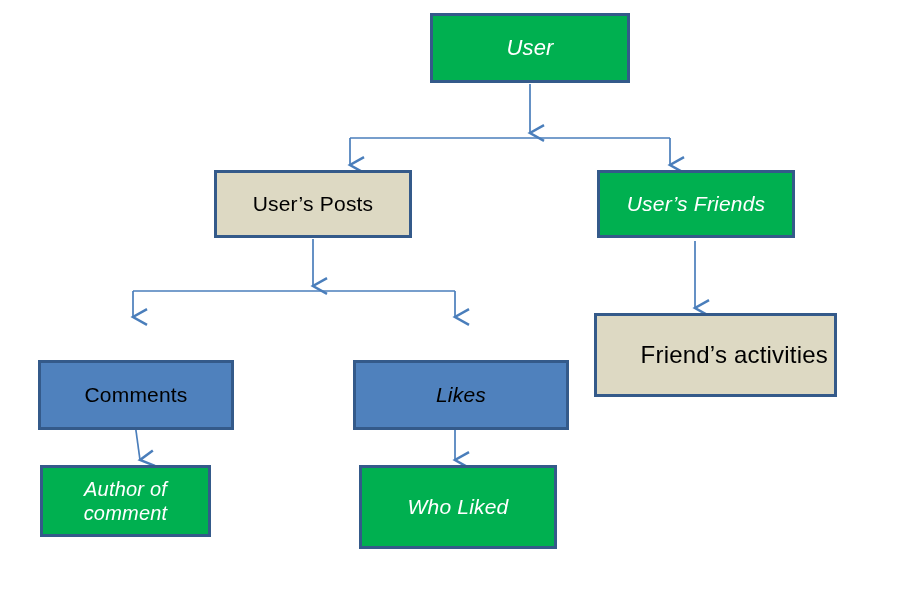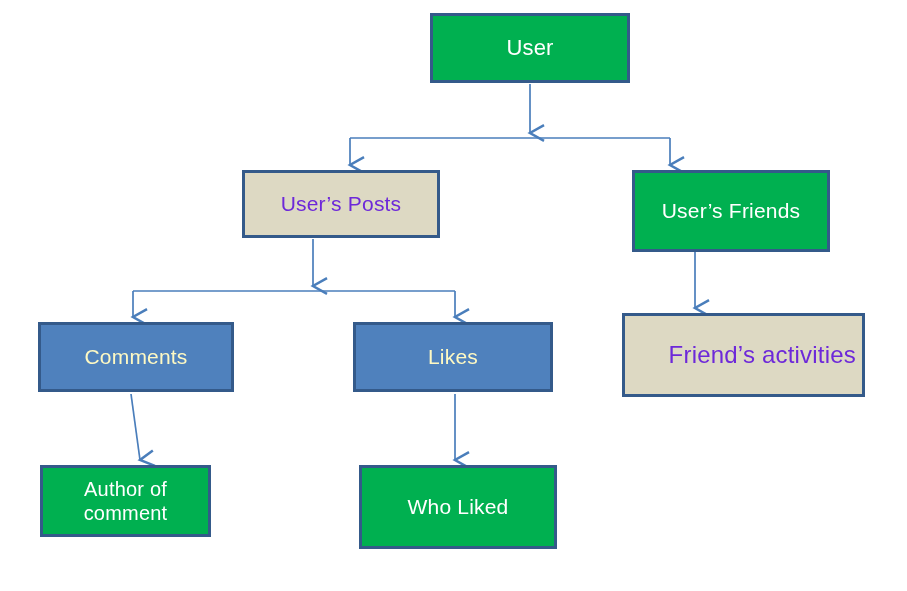--- a/index.html
+++ b/index.html
@@ -35,23 +35,23 @@
     text-align: center;
     line-height: 1.2;
     letter-spacing: 0.2px;
   }
   .node .label {
     display: block;
     width: 100%;
     padding: 0 6px;
     white-space: pre-line;
   }
-  .fill-green { background: #00b050; color: #ffffff; }
-  .fill-beige { background: #ddd9c3; color: #6d28d9; margin-left: 28px; }
-  .fill-blue  { background: #4f81bd; color: #fef9c3; }
+  .fill-green { background: #00b050; color: #ffffff; font-style: italic; }
+  .fill-beige { background: #ddd9c3; color: #000000; }
+  .fill-blue  { background: #4f81bd; color: #000000; margin-top: 38px; }
 </style>
 </head>
 <body>
 
 <div id="canvas">
 
   <svg class="connectors" viewBox="0 0 907 591" xmlns="http://www.w3.org/2000/svg">
     <defs>
       <marker id="arrow" viewBox="0 0 12 12" refX="6" refY="10" markerWidth="11" markerHeight="11" orient="auto-start-reverse">
         <path d="M1,1 L6,10 L11,1" fill="none" stroke="#4a7ebb" stroke-width="1.6"></path>
@@ -82,33 +82,33 @@
   </svg>
 
   <div class="node fill-green" style="left:430px; top:13px; width:200px; height:70px; font-size:22px;">
     <span class="label">User</span>
   </div>
 
   <div class="node fill-beige" style="left:214px; top:170px; width:198px; height:68px; font-size:21px;">
     <span class="label">User’s Posts</span>
   </div>
 
-  <div class="node fill-green" style="left:597px; top:170px; width:198px; height:82px; font-size:21px;margin-left:35px;">
+  <div class="node fill-green" style="left:597px; top:170px; width:198px; height:68px; font-size:21px;">
     <span class="label">User’s Friends</span>
   </div>
 
   <div class="node fill-beige" style="left:594px; top:313px; width:243px; height:84px; font-size:24px;text-align:right;">
     <span class="label">Friend’s activities</span>
   </div>
 
   <div class="node fill-blue" style="left:38px; top:322px; width:196px; height:70px; font-size:21px;">
     <span class="label">Comments</span>
   </div>
 
-  <div class="node fill-blue" style="left:353px; top:322px; width:200px; height:70px; font-size:21px;">
+  <div class="node fill-blue" style="left:353px; top:322px; width:216px; height:70px; font-size:21px;font-style:italic;">
     <span class="label">Likes</span>
   </div>
 
   <div class="node fill-green" style="left:40px; top:465px; width:171px; height:72px; font-size:20px;">
     <span class="label">Author of
 comment</span>
   </div>
 
   <div class="node fill-green" style="left:359px; top:465px; width:198px; height:84px; font-size:21px;">
     <span class="label">Who Liked</span>

